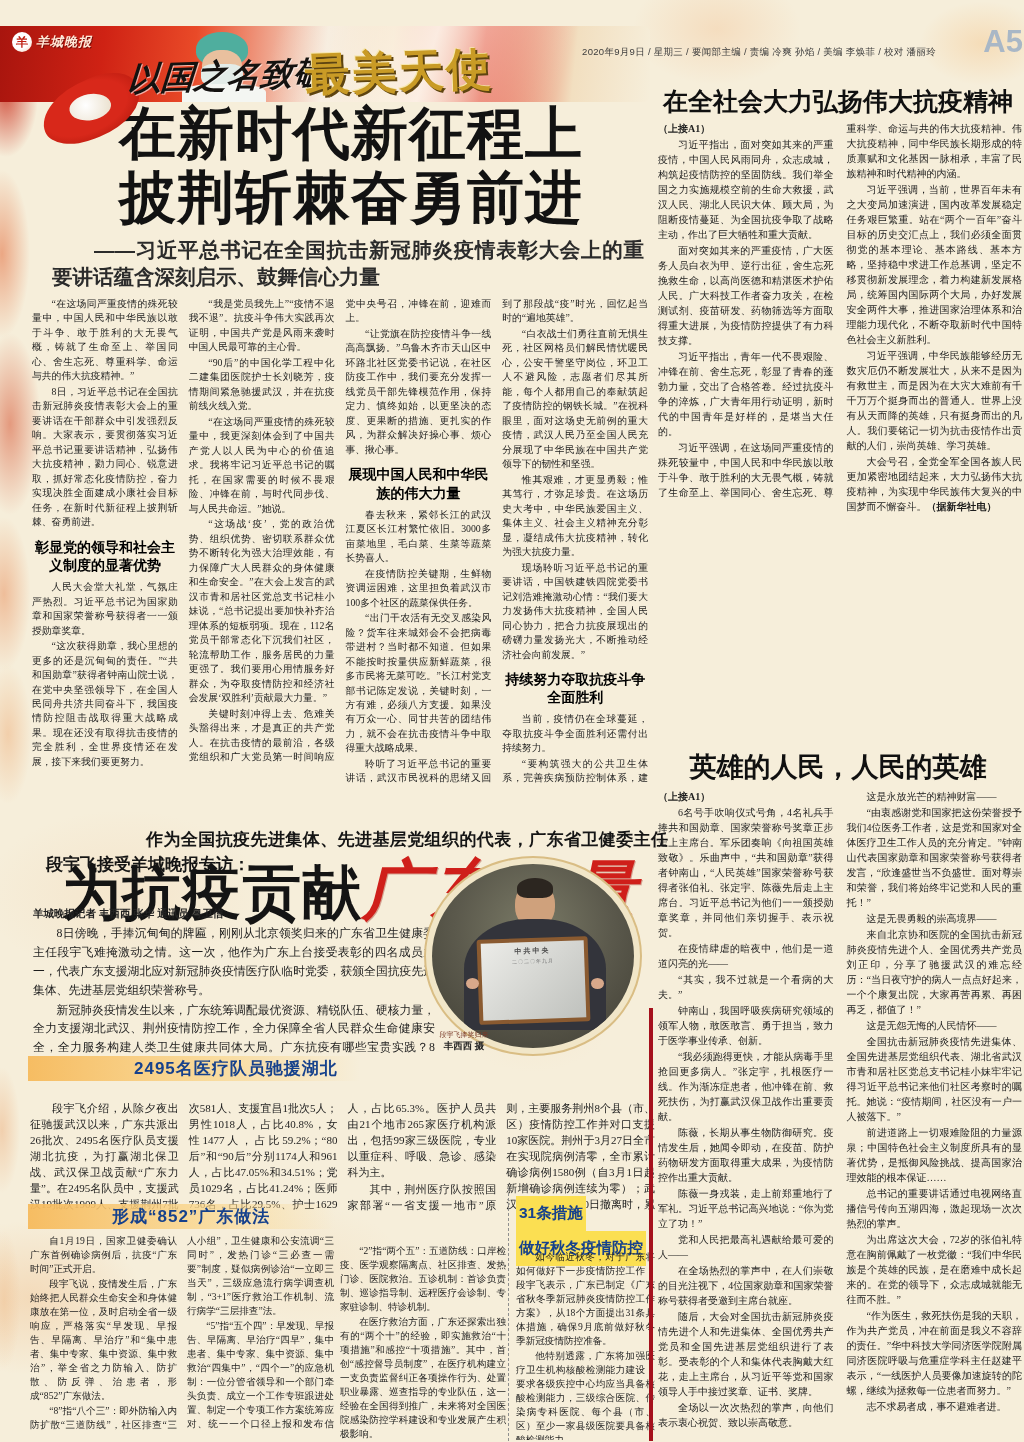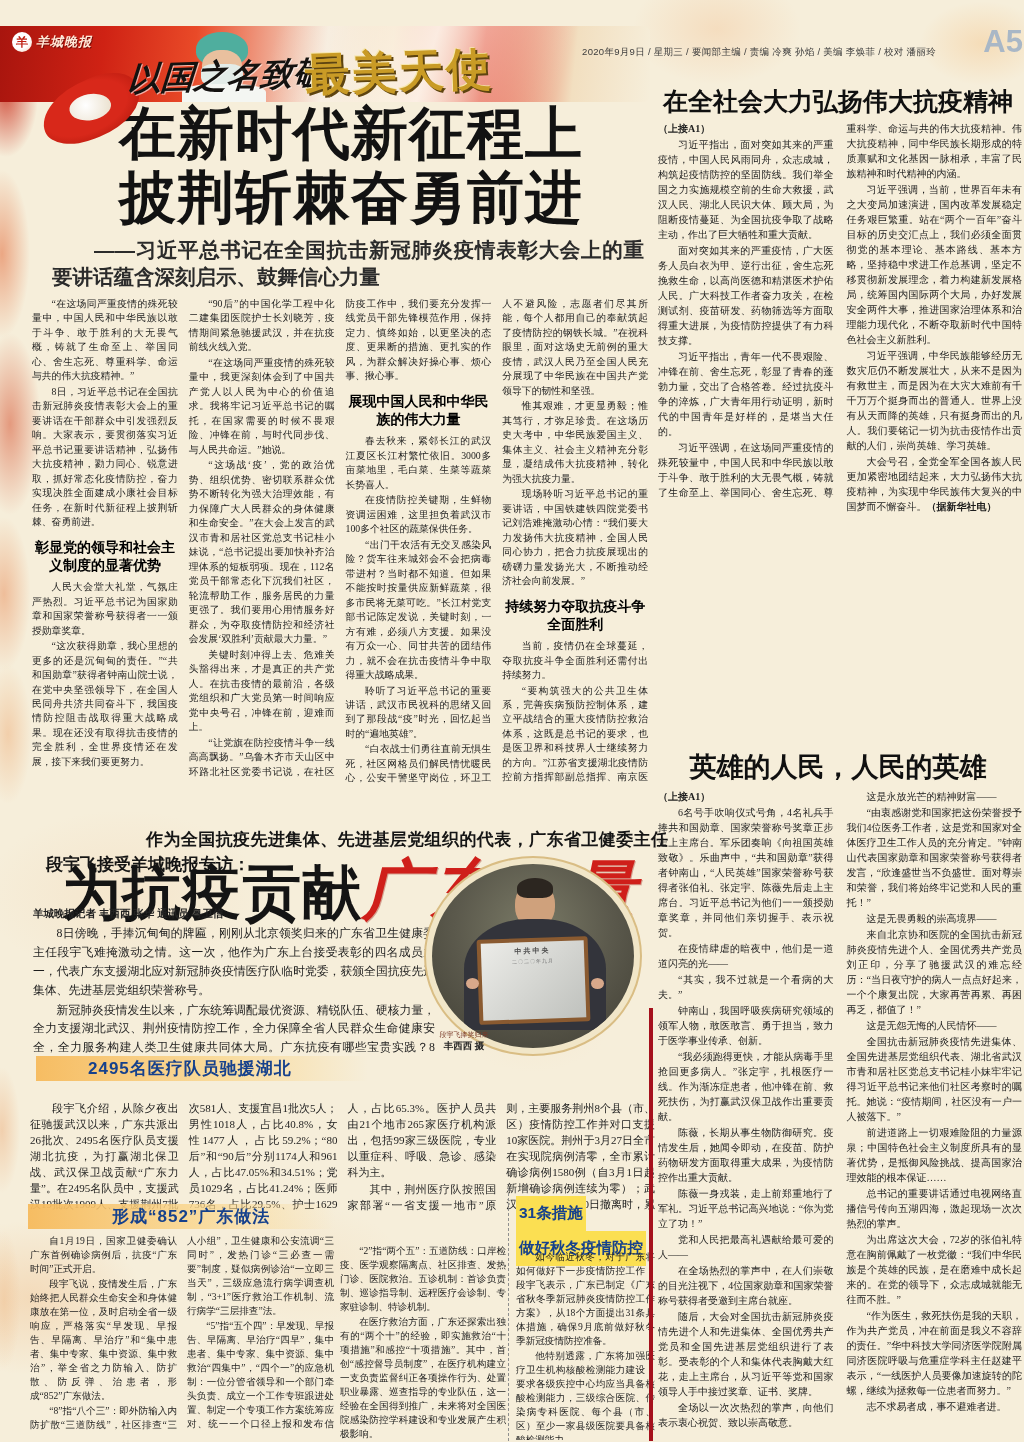--- a/index.html
+++ b/index.html
@@ -100,21 +100,21 @@
   .photo .plate .l2{font-size:5px;letter-spacing:1px;color:#777;margin-top:2px;}
   .photo .hand{position:absolute;width:13px;height:11px;border-radius:50%;background:#d8a88a;}
   .photo .hand.l{left:17%;top:62%;}  .photo .hand.r{right:15%;top:62%;}
   .photo-cap{left:427px;top:1031px;width:74px;text-align:center;line-height:1.25;}
   .photo-cap .c1{font-size:7px;color:#7a3a28;}
   .photo-cap .c2{font-size:9.5px;font-weight:700;color:#222;}
   
   .secbar{height:25px;display:flex;align-items:center;
     background:linear-gradient(90deg, rgba(246,186,92,.95) 0%, rgba(250,214,140,.8) 55%, rgba(250,214,140,0) 100%);}
   .secbar span{font-size:17px;font-weight:800;color:#16418c;letter-spacing:1px;}
-  .sub1-bar{left:36px;top:1056px;width:332px;padding-left:52px;box-sizing:border-box;}
+  .sub1-bar{left:28px;top:1056px;width:332px;padding-left:106px;box-sizing:border-box;}
   .sub1-body{left:30px;top:1100px;width:625px;height:116px;column-count:4;column-gap:10px;font-size:11px;line-height:1.46;}
   .box852-bar{left:28px;top:1204px;width:307px;padding-left:84px;box-sizing:border-box;}
   .box852-body{left:30px;top:1234px;width:304px;height:206px;column-count:2;column-gap:10px;font-size:9.6px;line-height:1.46;}
   .midcol-body{left:340px;top:1244px;width:166px;height:196px;font-size:9.6px;line-height:1.46;}
   .sec31-title{left:516px;top:1196px;width:140px;line-height:1.35;}
   .sec31-title span{display:inline-block;background:#fbdf52;color:#16418c;font-size:15.5px;font-weight:800;padding:7px 3px;}
   .sec31-body{left:516px;top:1250px;width:139px;height:190px;font-size:9.6px;line-height:1.46;}
   
   .red-rule{left:649px;top:1008px;width:4px;height:433px;background:#a5101c;}
   .dash-rule{left:508px;top:1188px;width:0;height:253px;border-left:1px dashed #8f8f8f;}
@@ -153,20 +153,21 @@
     <div>披荆斩棘奋勇前进</div>
   </div>
   <div class="abs main-dek">——习近平总书记在全国抗击新冠肺炎疫情表彰大会上的重要讲话蕴含深刻启示、鼓舞信心力量</div>
 
   <div class="abs bodytext main-body">
       <p>“在这场同严重疫情的殊死较量中，中国人民和中华民族以敢于斗争、敢于胜利的大无畏气概，铸就了生命至上、举国同心、舍生忘死、尊重科学、命运与共的伟大抗疫精神。”</p>
       <p>8日，习近平总书记在全国抗击新冠肺炎疫情表彰大会上的重要讲话在干部群众中引发强烈反响。大家表示，要贯彻落实习近平总书记重要讲话精神，弘扬伟大抗疫精神，勠力同心、锐意进取，抓好常态化疫情防控，奋力实现决胜全面建成小康社会目标任务，在新时代新征程上披荆斩棘、奋勇前进。</p>
       <h3 class="col-subhead">彰显党的领导和社会主义制度的显著优势</h3>
       <p>人民大会堂大礼堂，气氛庄严热烈。习近平总书记为国家勋章和国家荣誉称号获得者一一颁授勋章奖章。</p>
       <p>“这次获得勋章，我心里想的更多的还是沉甸甸的责任。”“共和国勋章”获得者钟南山院士说，在党中央坚强领导下，在全国人民同舟共济共同奋斗下，我国疫情防控阻击战取得重大战略成果。现在还没有取得抗击疫情的完全胜利，全世界疫情还在发展，接下来我们要更努力。</p>
+      <p>“我是党员我先上”“疫情不退我不退”。抗疫斗争伟大实践再次证明，中国共产党是风雨来袭时中国人民最可靠的主心骨。</p>
       <p>“90后”的中国化学工程中化二建集团医院护士长刘晓芳，疫情期间紧急驰援武汉，并在抗疫前线火线入党。</p>
       <p>“在这场同严重疫情的殊死较量中，我更深刻体会到了中国共产党人以人民为中心的价值追求。我将牢记习近平总书记的嘱托，在国家需要的时候不畏艰险、冲锋在前，与时代同步伐、与人民共命运。”她说。</p>
       <p>“这场战‘疫’，党的政治优势、组织优势、密切联系群众优势不断转化为强大治理效能，有力保障广大人民群众的身体健康和生命安全。”在大会上发言的武汉市青和居社区党总支书记桂小妹说，“总书记提出要加快补齐治理体系的短板弱项。现在，112名党员干部常态化下沉我们社区，轮流帮助工作，服务居民的力量更强了。我们要用心用情服务好群众，为夺取疫情防控和经济社会发展‘双胜利’贡献最大力量。”</p>
       <p>关键时刻冲得上去、危难关头豁得出来，才是真正的共产党人。在抗击疫情的最前沿，各级党组织和广大党员第一时间响应党中央号召，冲锋在前，迎难而上。</p>
       <p>“让党旗在防控疫情斗争一线高高飘扬。”乌鲁木齐市天山区中环路北社区党委书记说，在社区防疫工作中，我们要充分发挥一线党员干部先锋模范作用，保持定力、慎终如始，以更坚决的态度、更果断的措施、更扎实的作风，为群众解决好操心事、烦心事、揪心事。</p>
       <h3 class="col-subhead">展现中国人民和中华民族的伟大力量</h3>
       <p>春去秋来，紧邻长江的武汉江夏区长江村繁忙依旧。3000多亩菜地里，毛白菜、生菜等蔬菜长势喜人。</p>
       <p>在疫情防控关键期，生鲜物资调运困难，这里担负着武汉市100多个社区的蔬菜保供任务。</p>
       <p>“出门干农活有无交叉感染风险？货车往来城郊会不会把病毒带进村？当时都不知道。但如果不能按时按量供应新鲜蔬菜，很多市民将无菜可吃。”长江村党支部书记陈定发说，关键时刻，一方有难，必须八方支援。如果没有万众一心、同甘共苦的团结伟力，就不会在抗击疫情斗争中取得重大战略成果。</p>
       <p>聆听了习近平总书记的重要讲话，武汉市民祝科的思绪又回到了那段战“疫”时光，回忆起当时的“遍地英雄”。</p>

